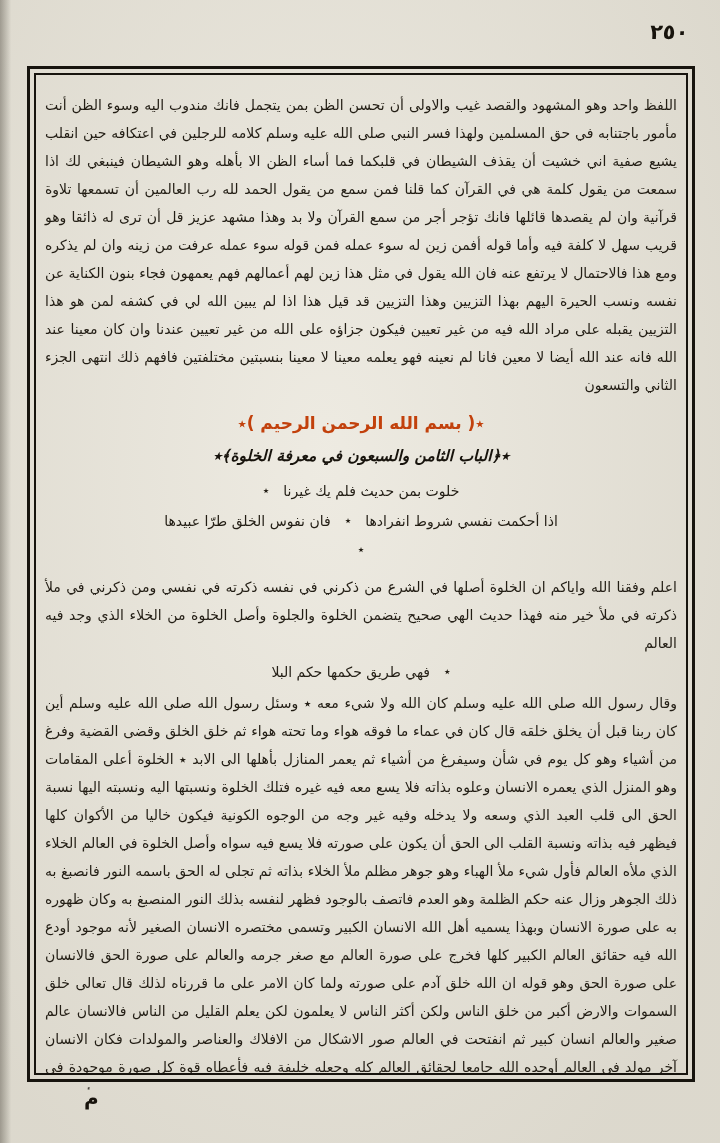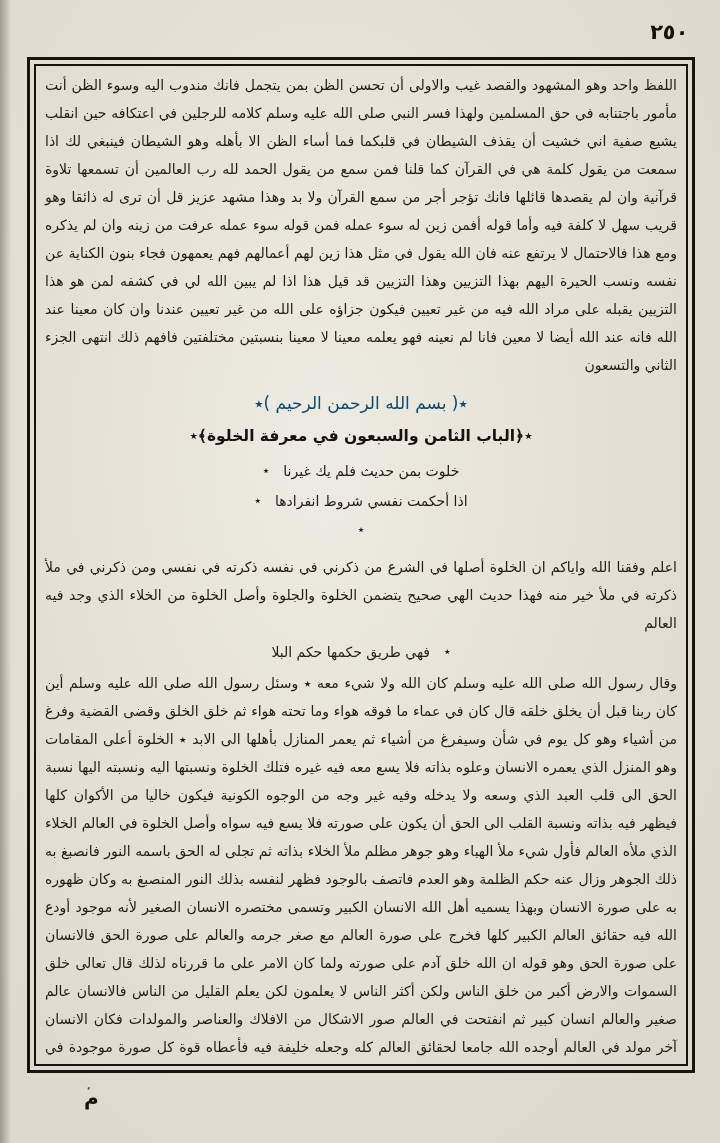--- a/index.html
+++ b/index.html
@@ -22,53 +22,54 @@
   }
   .page-number {
     position: absolute; top: 20px; right: 32px;
     font-size: 21px; font-weight: 700;
     letter-spacing: 2px;
     color: #17130c;
     transform: skewX(-4deg);
   }
   .frame {
     position: absolute;
-    left: 34px; top: 64px;
+    left: 34px; top: 73px;
     width: 654px; height: 1002px;
     border: 2px solid #17140e;
     outline: 3px solid #17140e;
     outline-offset: 4px;
-    padding: 5px 9px 4px 9px;
+    padding: 16px 9px 4px 9px;
     box-sizing: border-box;
     overflow: hidden;
     direction: rtl;
   }
   .body-text {
     font-size: 14px;
     line-height: 28px;
     text-align: justify;
     text-justify: inter-word;
     color: #221d14;
     margin: 0;
   }
   .centered-line {
     text-align: center;
     direction: rtl;
   }
   .basmala {
-    font-size: 17px; font-weight: 400;
+    font-size: 17px; font-weight: 700;
     line-height: 30px;
     margin-top: 9px;
-    color: #0c4a6e;
+    color: #c2410c;
   }
   .chapter-heading {
     font-size: 15.5px; font-weight: 700;
     line-height: 28px;
     margin-top: 4px;
     color: #17130c;
+    font-style: italic;
   }
   .poem { margin-top: 7px; }
   .poem-line, .interlude-verse {
     display: flex;
     direction: rtl;
     justify-content: center;
     align-items: baseline;
     gap: 14px;
     font-size: 14px;
     line-height: 29px;
@@ -102,20 +103,21 @@
   <div class="centered-line chapter-heading">٭﴿الباب الثامن والسبعون في معرفة الخلوة﴾٭</div>
 
   <div class="poem">
     <div class="poem-line">
       <span class="hemistich">خلوت بمن حديث فلم يك غيرنا</span>
       <span class="verse-star">٭</span>
     </div>
     <div class="poem-line">
       <span class="hemistich">اذا أحكمت نفسي شروط انفرادها</span>
       <span class="verse-star">٭</span>
+      <span class="hemistich">فان نفوس الخلق طرّا عبيدها</span>
     </div>
     <div class="poem-line">
       <span class="verse-star">٭</span>
     </div>
   </div>
 
   <p class="body-text opening-paragraph">اعلم وفقنا الله واياكم ان الخلوة أصلها في الشرع من ذكرني في نفسه ذكرته في نفسي ومن ذكرني في ملأ ذكرته في ملأ خير منه فهذا حديث الهي صحيح يتضمن الخلوة والجلوة وأصل الخلوة من الخلاء الذي وجد فيه العالم</p>
 
   <div class="interlude-verse">
     <span class="verse-star">٭</span>

